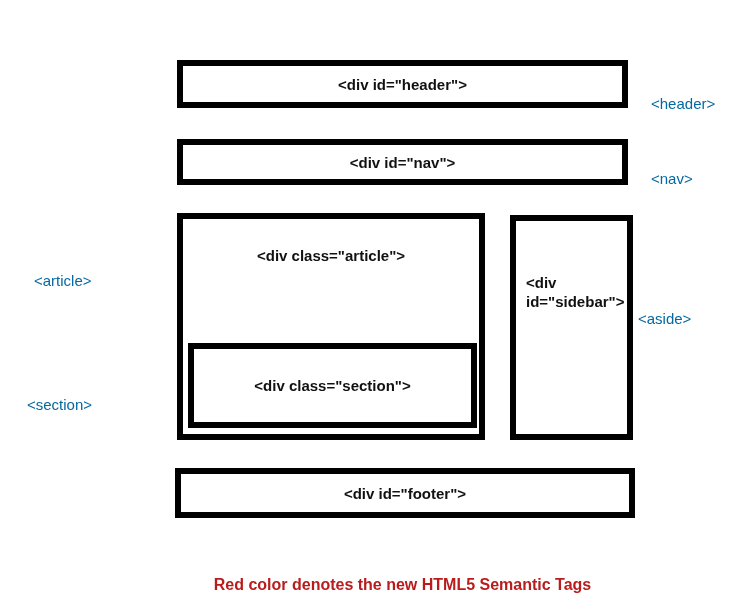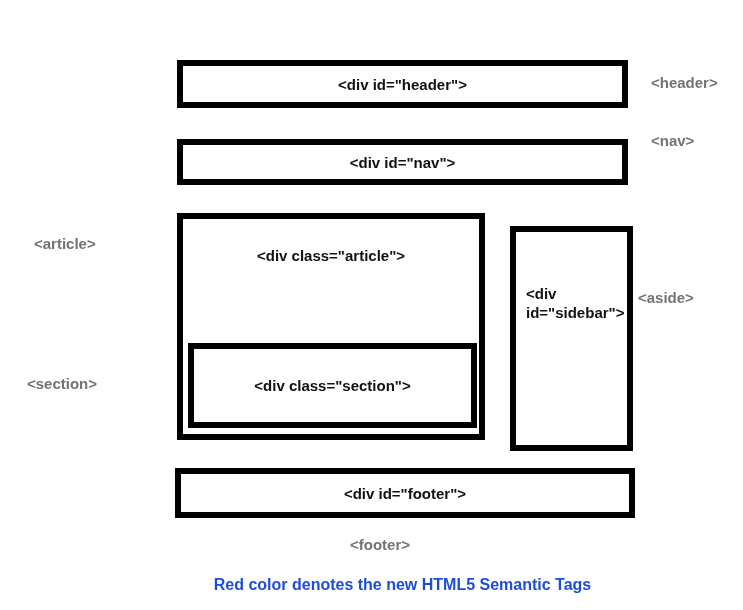--- a/index.html
+++ b/index.html
@@ -35,51 +35,52 @@
   #header-box  { left: 177px; top: 60px;  width: 451px; height: 48px; }
   #nav-box     { left: 177px; top: 139px; width: 451px; height: 46px; }
   #article-box { left: 177px; top: 213px; width: 308px; height: 227px; }
   #article-box .box-label {
     position: absolute;
     left: 0; right: 0;
     top: 28px;
     text-align: center;
   }
   #section-box { left: 188px; top: 343px; width: 289px; height: 85px; }
-  #sidebar-box { left: 510px; top: 215px; width: 123px; height: 225px; margin-top: 11px; }
+  #sidebar-box { left: 510px; top: 215px; width: 123px; height: 225px; }
   #sidebar-box .box-label {
     position: absolute;
     left: 10px;
     top: 52px;
     line-height: 19px;
     text-align: left;
   }
   #footer-box  { left: 175px; top: 468px; width: 460px; height: 50px; }
   .tag {
     position: absolute;
-    font-weight: bold;
+    font-weight: normal;
     font-size: 15px;
-    color: #737373;
+    color: #0369a1;
     white-space: nowrap;
+    margin-top: 21px;
   }
   #tag-header  { left: 651px; top: 74px;  }
-  #tag-nav     { left: 651px; top: 132px; }
-  #tag-article { left: 34px;  top: 235px; }
+  #tag-nav     { left: 651px; top: 149px; }
+  #tag-article { left: 34px;  top: 251px; }
   #tag-aside   { left: 638px; top: 289px; }
   #tag-section { left: 27px;  top: 375px; }
   #tag-footer  { left: 150px; top: 536px; width: 460px; text-align: center; }
   .caption {
     position: absolute;
     left: 62px;
     top: 576px;
     width: 681px;
     text-align: center;
     font-weight: bold;
     font-size: 16px;
-    color: #1d4ed8;
+    color: #b91c1c;
     white-space: nowrap;
   }
 </style>
 </head>
 <body>
 
 <div class="canvas">
 
   <div class="box center-flex" id="header-box">
     <span class="box-label">&lt;div id="header"&gt;</span>
@@ -106,17 +107,16 @@
 
   <div class="box center-flex" id="footer-box">
     <span class="box-label">&lt;div id="footer"&gt;</span>
   </div>
 
   <div class="tag" id="tag-header">&lt;header&gt;</div>
   <div class="tag" id="tag-nav">&lt;nav&gt;</div>
   <div class="tag" id="tag-article">&lt;article&gt;</div>
   <div class="tag" id="tag-aside">&lt;aside&gt;</div>
   <div class="tag" id="tag-section">&lt;section&gt;</div>
-  <div class="tag" id="tag-footer">&lt;footer&gt;</div>
 
   <div class="caption">Red color denotes the new HTML5 Semantic Tags</div>
 
 </div>
 
 </body></html>

